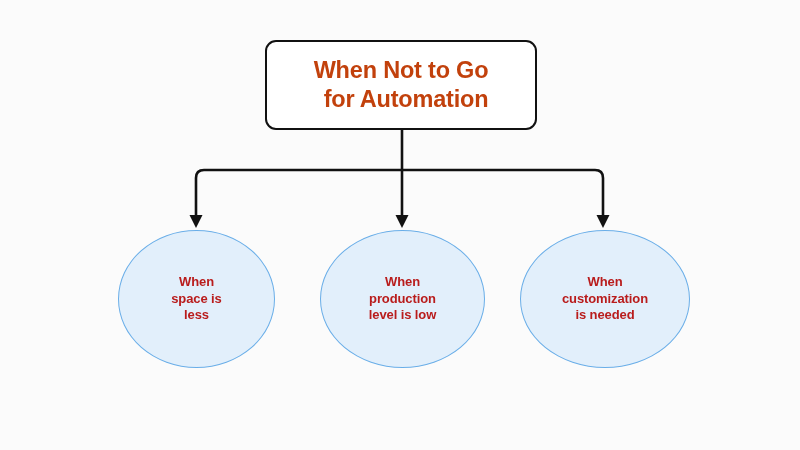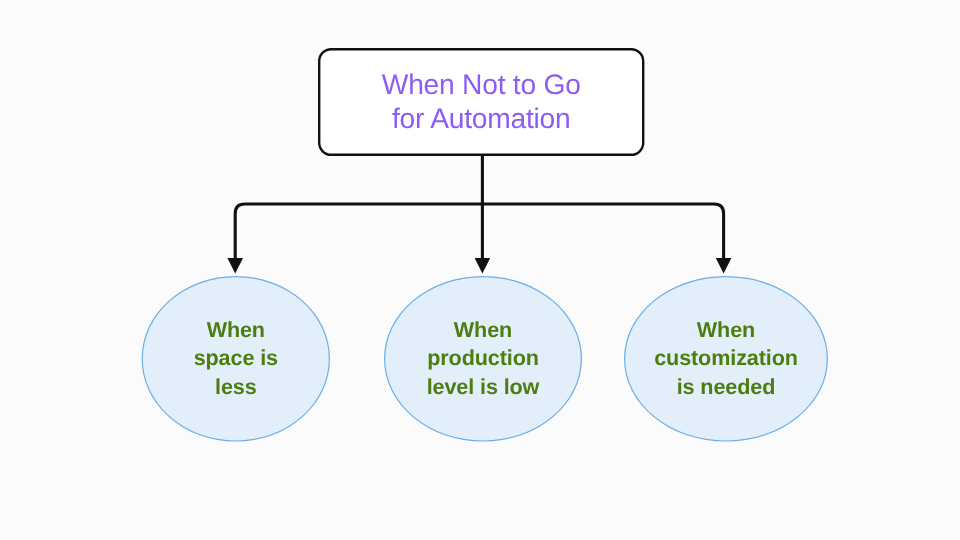--- a/index.html
+++ b/index.html
@@ -36,42 +36,42 @@
     background: #ffffff;
     border: 2.5px solid #111111;
     border-radius: 11px;
     display: flex;
     align-items: center;
     justify-content: center;
     z-index: 2;
   }
   .root-label {
     font-size: 23.5px;
-    font-weight: normal;
-    color: #8b5cf6;
-    text-align: center;
+    font-weight: bold;
+    color: #c2410c;
+    text-align: right;
     line-height: 1.22;
     letter-spacing: -0.2px;
     white-space: pre-line;
   }
   .leaf-node {
     position: absolute;
     box-sizing: border-box;
     background: #e2effb;
     border: 1.6px solid #6aaee8;
     border-radius: 50%;
     display: flex;
     align-items: center;
     justify-content: center;
     z-index: 2;
   }
   .leaf-label {
-    font-size: 18px;
+    font-size: 13px;
     font-weight: bold;
-    color: #4d7c0f;
+    color: #b91c1c;
     text-align: center;
     line-height: 1.3;
     letter-spacing: -0.1px;
     white-space: pre-line;
     padding: 0 6px;
   }
   .leaf-a { left: 118px; top: 230px; width: 157px; height: 138px; }
   .leaf-b { left: 320px; top: 230px; width: 165px; height: 138px; }
   .leaf-c { left: 520px; top: 230px; width: 170px; height: 138px; }
 </style>

